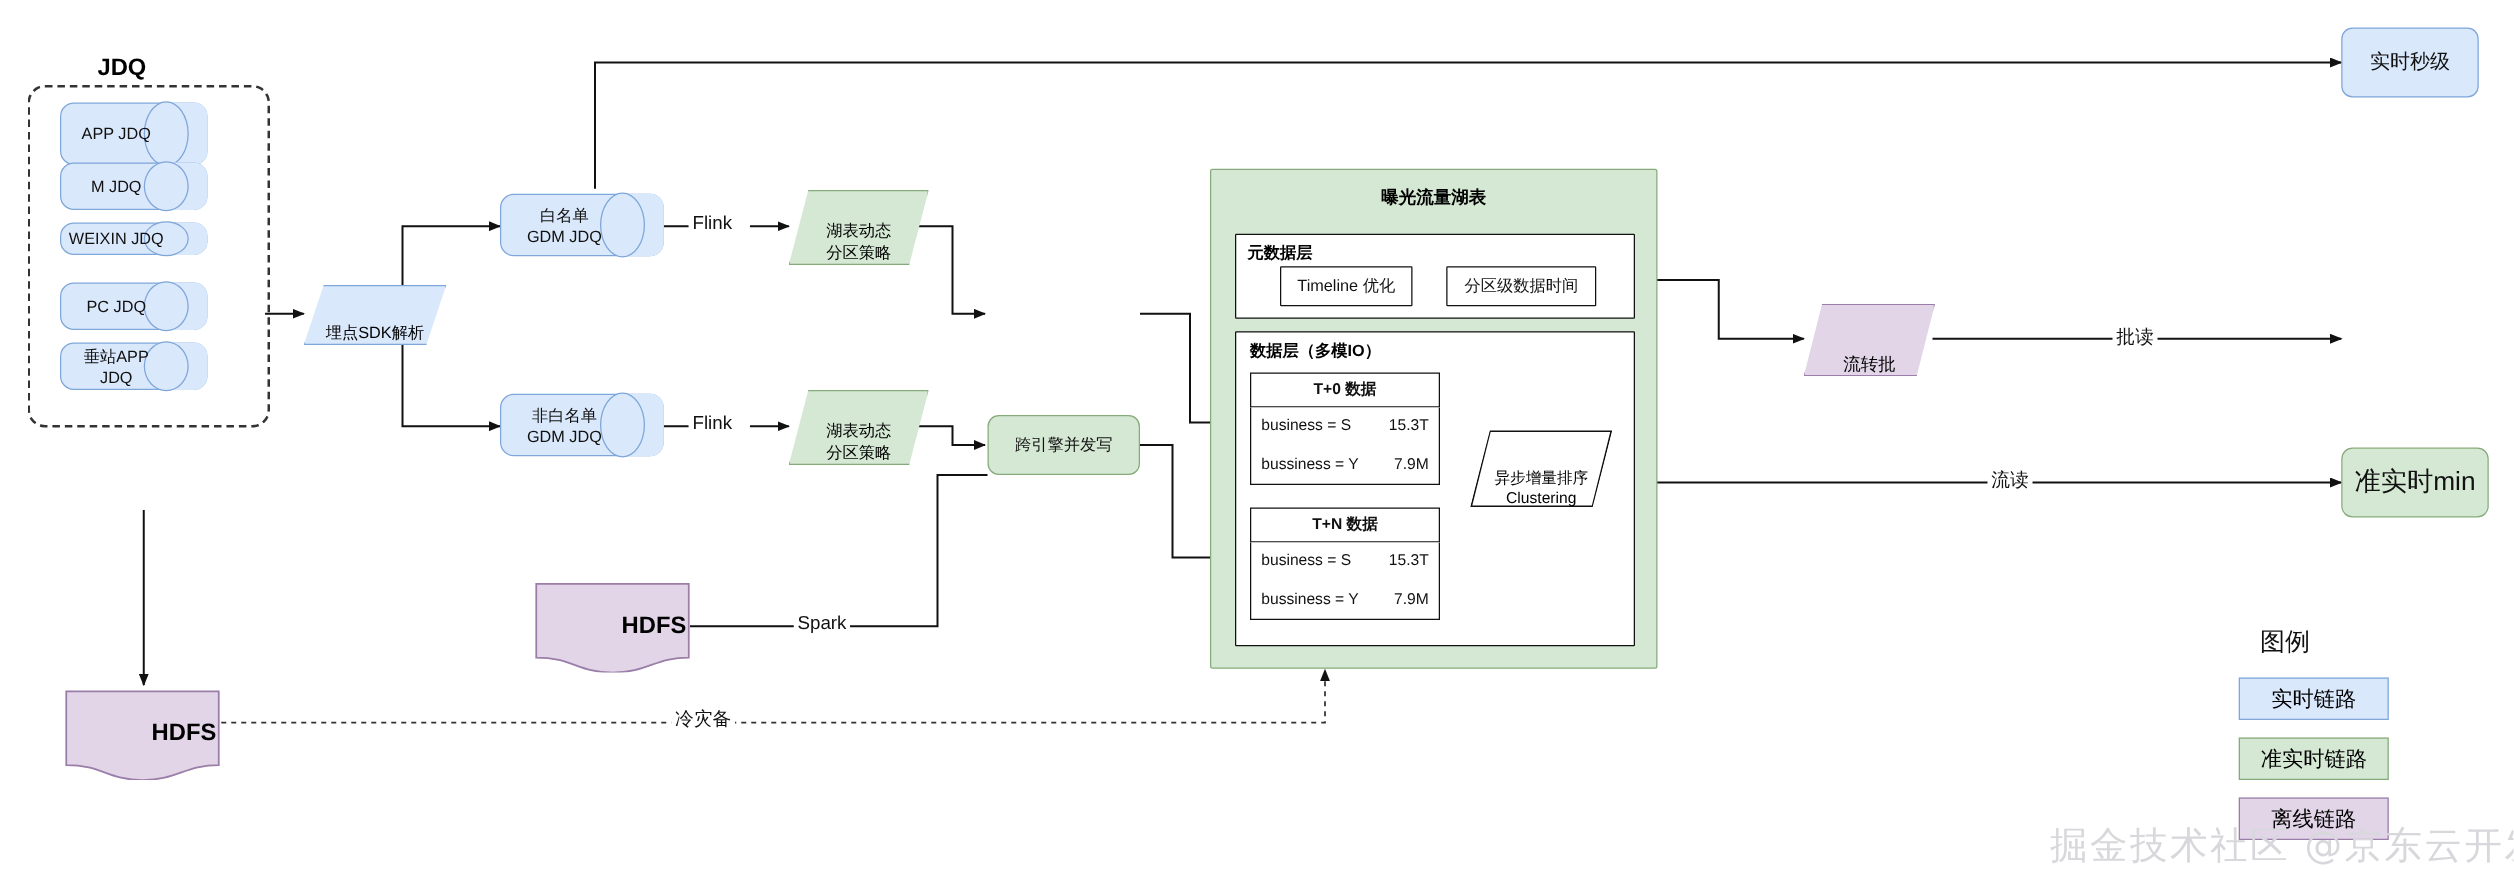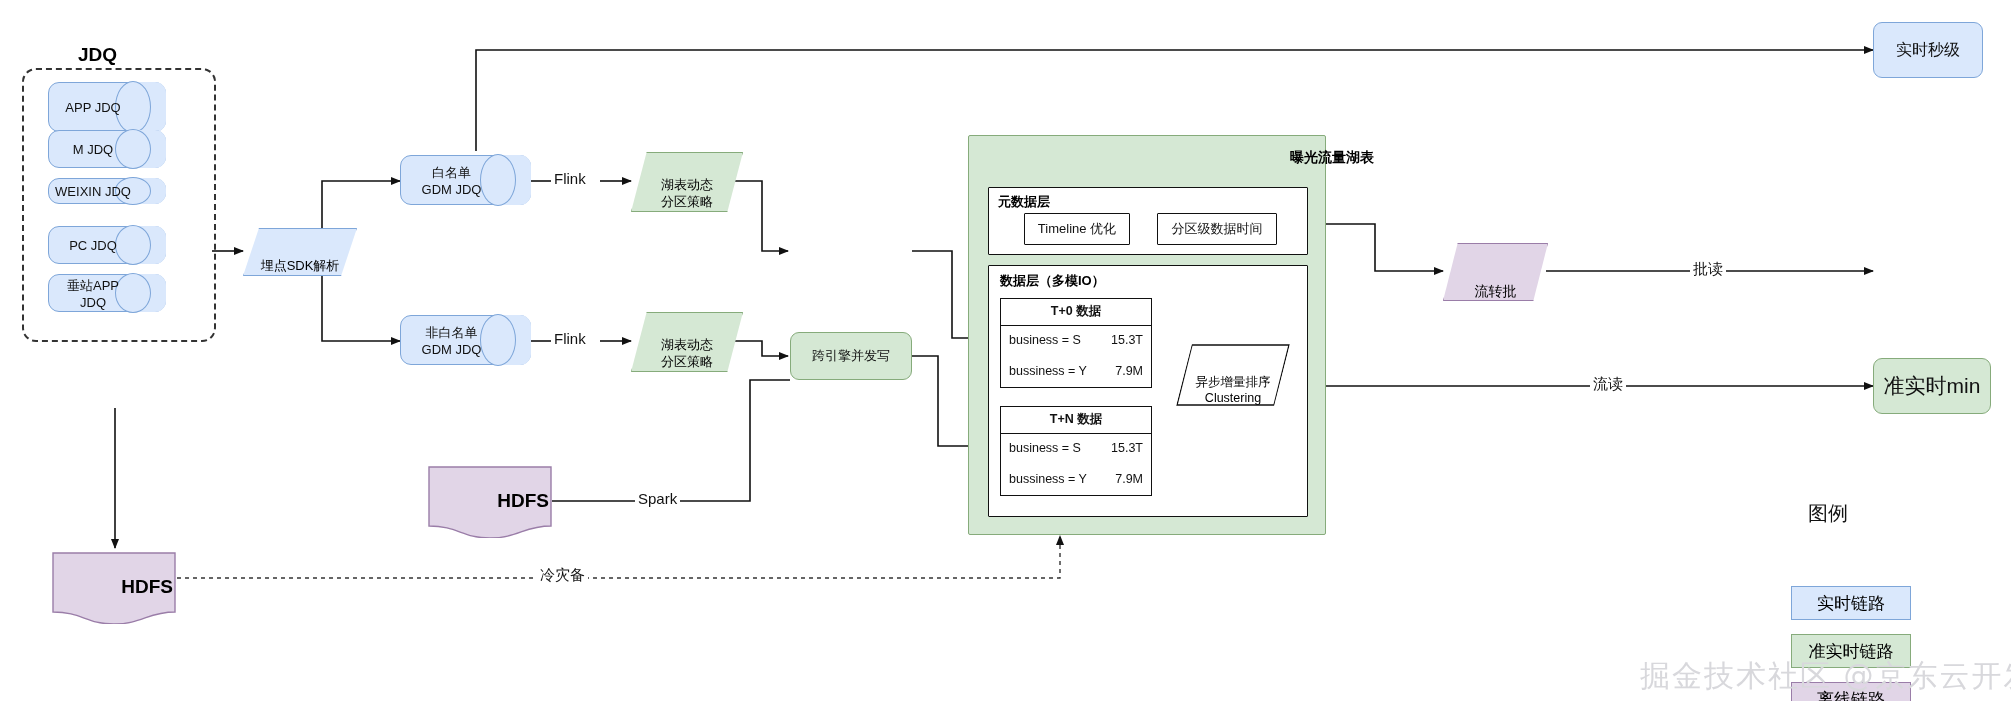--- a/index.html
+++ b/index.html
@@ -36,21 +36,21 @@
   .doc{position:absolute;}
   .doc .dlbl{position:absolute;left:0;right:3px;top:34%;text-align:right;font-weight:bold;z-index:3;}
 
   .dashbox{position:absolute;border:2px dashed #333;border-radius:14px;background:transparent;}
 
   .edge-label{position:absolute;background:#fff;padding:0 3px;font-size:15px;color:#111;white-space:nowrap;}
   .watermark{position:absolute;color:#d8d8dc;font-size:30px;letter-spacing:2px;white-space:nowrap;
              font-family:"DejaVu Sans",sans-serif;}
   .legend-title{position:absolute;font-size:20px;color:#111;font-weight:normal;}
   .legend-item{position:absolute;box-sizing:border-box;display:flex;align-items:center;justify-content:center;
-               font-size:17px;margin-top:44px;}
+               font-size:17px;}
 </style>
 </head>
 <body>
 
 <div id="stage">
 
   <svg id="wires" viewBox="0 0 2011 701">
     <defs>
       <marker id="ah" markerWidth="10" markerHeight="8" refX="9" refY="4" orient="auto" markerUnits="userSpaceOnUse">
         <path d="M0,0 L10,4 L0,8 z" fill="#111"></path>
@@ -173,21 +173,21 @@
   <div class="para green" style="left:631px;top:312px;width:110px;height:58px;font-size:13px;">
     <span class="ptxt">湖表动态
 分区策略</span>
   </div>
 
   <div class="node green rrect" style="left:790px;top:332px;width:122px;height:48px;font-size:13px;">
     <span>跨引擎并发写</span>
   </div>
 
   <div class="node green" style="left:968px;top:135px;width:358px;height:400px;border-radius:2px;"></div>
-  <div class="grp-title" style="left:968px;top:149px;width:358px;text-align:right;font-size:14px;padding-left:48px;">曝光流量湖表</div>
+  <div class="grp-title" style="left:968px;top:149px;width:358px;text-align:center;font-size:14px;">曝光流量湖表</div>
 
   <div class="node white" style="left:988px;top:187px;width:320px;height:68px;border-radius:1px;"></div>
   <div class="grp-title" style="left:998px;top:193px;font-size:13px;">元数据层</div>
   <div class="node white" style="left:1024px;top:213px;width:106px;height:32px;font-size:13px;border-radius:1px;">
     <span>Timeline 优化</span>
   </div>
   <div class="node white" style="left:1157px;top:213px;width:120px;height:32px;font-size:13px;border-radius:1px;">
     <span>分区级数据时间</span>
   </div>
 

